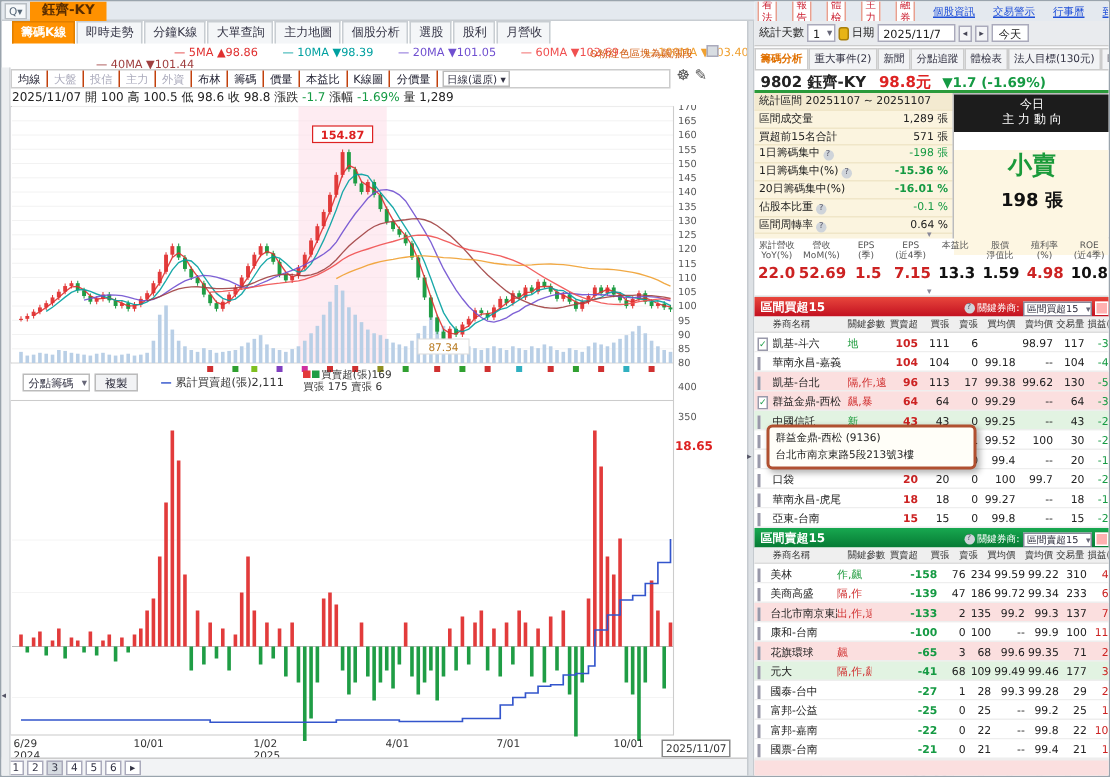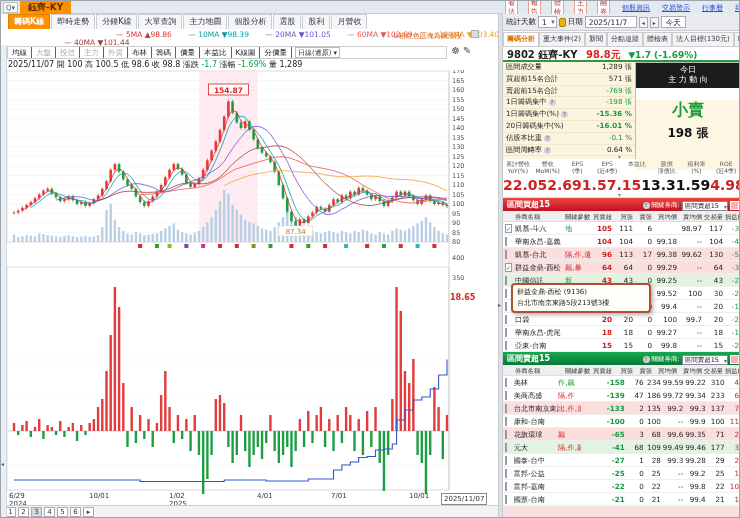--- a/index.html
+++ b/index.html
@@ -72,21 +72,21 @@
   .strow .v.neg{color:#159a43;}
   .strow .v.b{font-weight:bold;}
   .qmark{display:inline-block;width:7px;height:7px;border-radius:4px;background:#cfd4da;color:#556;font-size:5.5px;text-align:center;line-height:7px;margin-left:2px;}
   .todaybox{position:absolute;left:132px;top:61px;width:106px;height:97px;border:1px solid #bbb;}
   .tb-head{background:#1c1c1c;color:#fff;text-align:center;font-size:8px;line-height:1.3;padding:2px 0;}
   .tb-body{background:#fdf6e2;height:70px;text-align:center;}
   .tb-action{font-size:16px;font-weight:bold;margin-top:12px;}
   .tb-amt{font-size:12px;font-weight:bold;color:#111;margin-top:4px;}
   .metrics{position:absolute;left:0;top:158px;width:238px;height:39px;border-bottom:1px solid #ddd;}
   .mhead{display:grid;grid-template-columns:repeat(8,1fr);text-align:center;font-size:6px;color:#555;line-height:1.15;padding-top:2px;}
-  .mvals{display:grid;grid-template-columns:repeat(8,1fr);text-align:center;font-size:14px;font-weight:bold;margin-top:2px;}
+  .mvals{display:grid;grid-template-columns:repeat(8,1fr);text-align:center;font-size:10px;font-weight:bold;margin-top:2px;}
   .mv-red{color:#c22;}
   .mv-dark{color:#111;}
   .carrow{position:absolute;left:115px;font-size:6px;color:#889;}
   .secbar{position:absolute;left:0;width:238px;height:13px;color:#fff;font-weight:bold;font-size:8px;line-height:13px;padding-left:4px;}
   .secbar .right{position:absolute;right:2px;top:1px;font-weight:normal;font-size:6.5px;display:flex;align-items:center;gap:2px;}
   .ssel{border:1px solid #889;background:#fff;color:#223;height:10px;line-height:9px;padding:0 8px 0 2px;position:relative;font-size:6.5px;}
   .ssel:after{content:"▾";position:absolute;right:0;top:0;font-size:6px;color:#667;}
   .setico{width:9px;height:9px;border:1px solid #fff;background:#ffb0b0;}
   .thead{position:absolute;left:0;width:238px;height:11px;background:#efefef;border-bottom:1px solid #ddd;display:flex;font-size:6.3px;color:#333;line-height:11px;}
   .trows{position:absolute;left:0;width:238px;}
@@ -638,20 +638,29 @@
       <rect x="436.3922330097088" y="337" width="2.4" height="24" fill="#e23b3b"></rect>
       <rect x="440.59611650485436" y="361" width="2.4" height="28" fill="#1f9d45"></rect>
       <rect x="444.8" y="345" width="2.4" height="16" fill="#e23b3b"></rect>
       <path d="M13.0 410.0 L139.1 410.0 L139.1 411.5 L223.2 411.5 L223.2 410.0 L265.2 410.0 L265.2 411.0 L307.3 411.0 L307.3 409.0 L332.5 409.0 L332.5 400.0 L340.9 400.0 L340.9 395.0 L349.3 395.0 L349.3 392.0 L357.7 392.0 L357.7 387.5 L366.1 387.5 L366.1 386.5 L374.5 386.5 L374.5 380.0 L382.9 380.0 L382.9 379.0 L391.3 379.0 L391.3 374.0 L395.6 374.0 L395.6 350.0 L404.0 350.0 L404.0 340.0 L412.4 340.0 L412.4 330.0 L420.8 330.0 L420.8 327.0 L429.2 327.0 L429.2 319.0 L437.6 319.0 L437.6 305.0 L446.0 305.0 L446.0 289.4 L446 289.4" fill="none" stroke="#3355cc" stroke-width="1.1"></path>
       <text x="451" y="190" font-size="6.5" fill="#555">400</text>
       <text x="451" y="210" font-size="6.5" fill="#555">350</text>
       <text x="449" y="230" font-size="8" fill="#d22" font-weight="bold">18.65</text>
       <line x1="448" y1="1" x2="448" y2="420" stroke="#ccc" stroke-width="0.7"></line>
     </svg>
 
+  <div class="legendstrip">
+    <span class="lsel">分點籌碼</span>
+    <span class="lbtn">複製</span>
+    <span class="cumleg"><span class="cumdash">—</span> <span>累計買賣超(張)2,111</span></span>
+    <span class="barleg">
+      <span class="sq" style="background:#e23b3b;"></span><span class="sq" style="background:#1f9d45;"></span><span>買賣超(張)169</span><br>
+      <span>買張 175 賣張 6</span>
+    </span>
+  </div>
 
   <div id="xlabels">
       <div class="xlab" style="left: 8px;">6/29<br><span class="sub">2024</span></div>
       <div class="xlab" style="left: 88px;">10/01</div>
       <div class="xlab" style="left: 168px;">1/02<br><span class="sub">2025</span></div>
       <div class="xlab" style="left: 256px;">4/01</div>
       <div class="xlab" style="left: 330px;">7/01</div>
       <div class="xlab" style="left: 408px;">10/01</div>
       <div class="xlab boxed" style="left: 440px;">2025/11/07</div>
     </div>
@@ -714,31 +723,30 @@
         <div class="rtab">體檢表</div>
         <div class="rtab">法人目標(130元)</div>
         <div class="rtab">ETF</div>
       </div>
     <div class="stockrow">
       <span>9802 鈺齊-KY</span>
       <span class="red" style="margin-left:5px;">98.8元</span>
       <span class="grn" style="margin-left:4px;font-size:9px;">▼1.7 (-1.69%)</span>
     </div>
     <div class="statswrap" id="statswrap">
+        <div class="strow" style="background: rgb(243, 234, 208);">
+          <span>統計區間 20251107 ~ 20251107</span>
+        </div>
         <div class="strow">
           <span>區間成交量</span>
           <span class="v">1,289 張</span>
         </div>
         <div class="strow">
           <span>買超前15名合計</span>
           <span class="v">571 張</span>
-        </div>
-        <div class="strow">
-          <span>賣超前15名合計</span>
-          <span class="v neg">-769 張</span>
         </div>
         <div class="strow">
           <span>1日籌碼集中<span class="qmark">?</span></span>
           <span class="v neg">-198 張</span>
         </div>
         <div class="strow">
           <span>1日籌碼集中(%)<span class="qmark">?</span></span>
           <span class="v neg b">-15.36 %</span>
         </div>
         <div class="strow">

